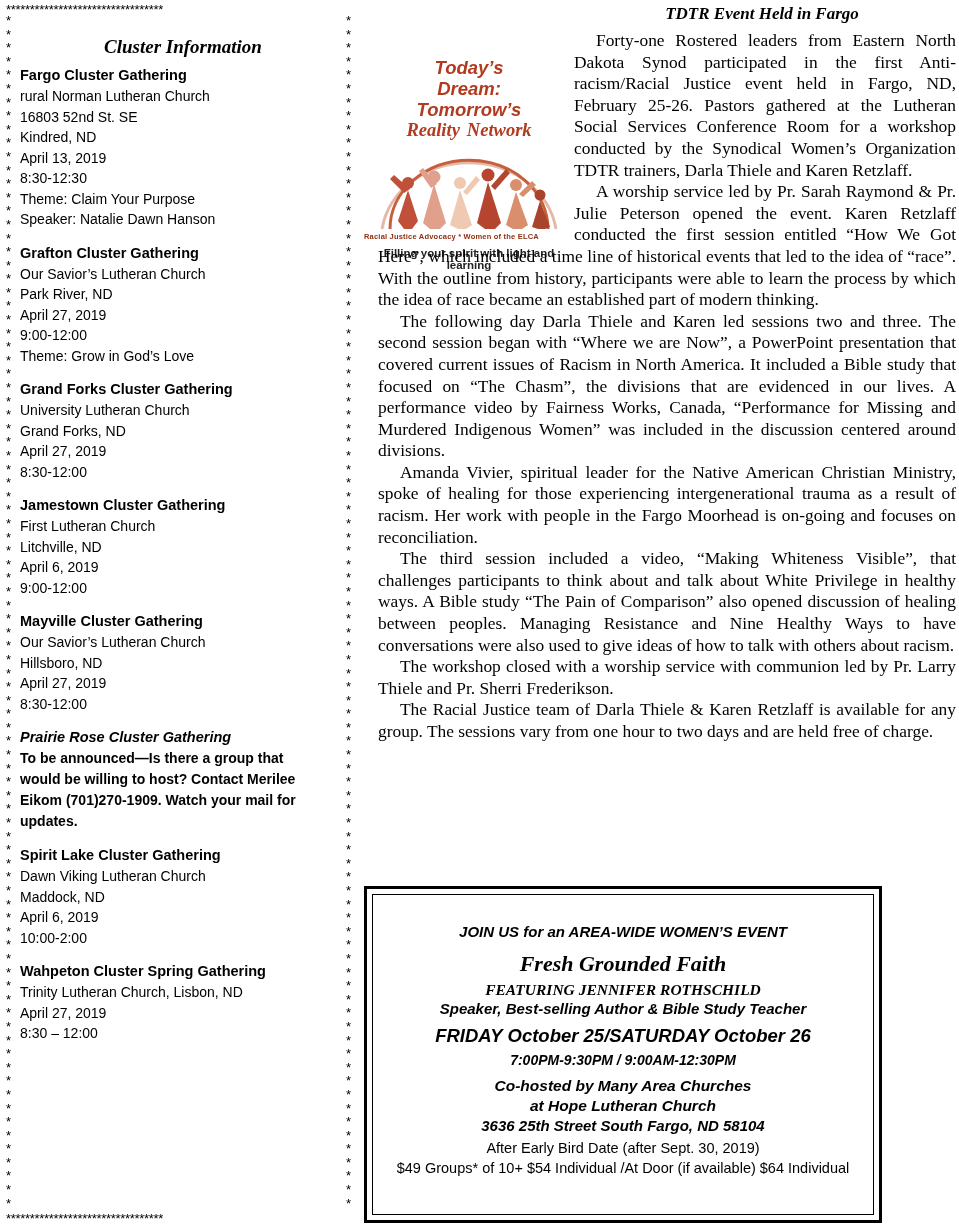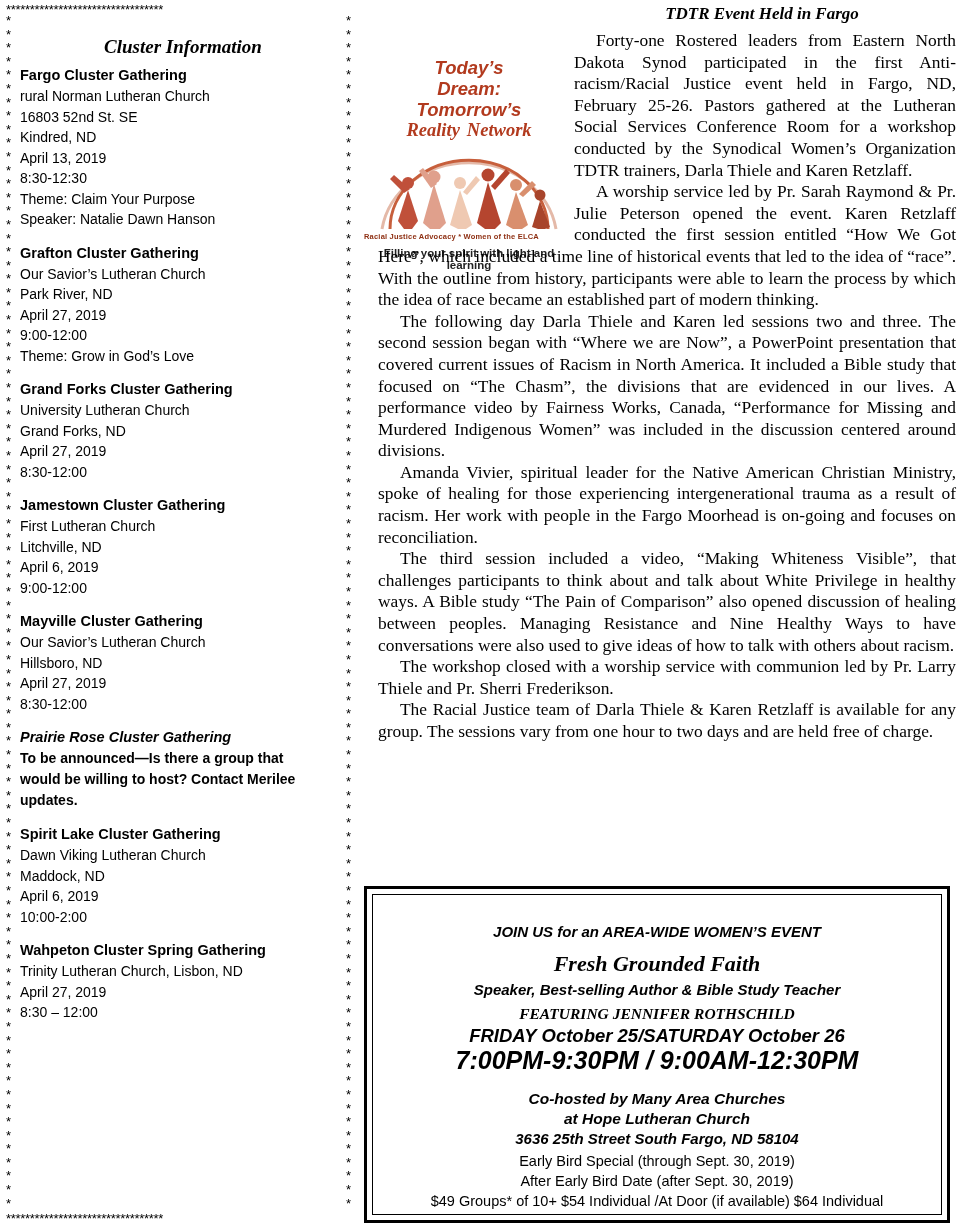--- a/index.html
+++ b/index.html
@@ -155,21 +155,21 @@
     width: 196px;
     height: 208px;
     shape-outside: content-box;
   }
 
   
   #event-box {
     position: absolute;
     left: 364px;
     top: 886px;
-    width: 586px;
+    width: 518px;
     height: 337px;
     border: 3px solid #000;
     box-sizing: border-box;
     background: #fff;
   }
   #event-inner {
     position: absolute;
     left: 5px;
     top: 5px;
     right: 5px;
@@ -211,23 +211,23 @@
   }
   .ev-dates {
     font-weight: bold;
     font-style: italic;
     font-size: 18.5px;
     line-height: 24px;
   }
   .ev-times {
     font-weight: bold;
     font-style: italic;
-    font-size: 25px;
+    font-size: 14px;
     line-height: 24px;
-    margin-bottom: 17px;
+    margin-bottom: 4px;
   }
   .ev-cohost {
     font-weight: bold;
     font-style: italic;
     font-size: 15.5px;
     line-height: 20px;
   }
   .ev-venue {
     font-weight: bold;
     font-style: italic;
@@ -293,20 +293,21 @@
           <div class="cluster-head">Mayville Cluster Gathering</div>
           <div class="cluster-line">Our Savior’s Lutheran Church</div>
           <div class="cluster-line">Hillsboro, ND</div>
           <div class="cluster-line">April 27, 2019</div>
           <div class="cluster-line">8:30-12:00</div>
         </div>
         <div class="cluster-block">
           <div class="cluster-head italic">Prairie Rose Cluster Gathering</div>
           <div class="cluster-line bold">To be announced—Is there a group that</div>
           <div class="cluster-line bold">would be willing to host? Contact Merilee</div>
+          <div class="cluster-line bold">Eikom (701)270-1909. Watch your mail for</div>
           <div class="cluster-line bold">updates.</div>
         </div>
         <div class="cluster-block">
           <div class="cluster-head">Spirit Lake Cluster Gathering</div>
           <div class="cluster-line">Dawn Viking Lutheran Church</div>
           <div class="cluster-line">Maddock, ND</div>
           <div class="cluster-line">April 6, 2019</div>
           <div class="cluster-line">10:00-2:00</div>
         </div>
         <div class="cluster-block">
@@ -386,26 +387,25 @@
         <p class="indent">The workshop closed with a worship service with communion led by Pr. Larry Thiele and Pr. Sherri Frederikson.</p>
         <p class="indent">The Racial Justice team of Darla Thiele &amp; Karen Retzlaff is available for any group.  The sessions vary from one hour to two days and are held free of charge.</p>
       </div>
   </div>
 </div>
 
 <div id="event-box">
   <div id="event-inner">
     <div class="ev ev-join">JOIN US for an AREA-WIDE WOMEN’S EVENT</div>
     <div class="ev ev-name">Fresh Grounded Faith</div>
+    <div class="ev ev-featuring">FEATURING JENNIFER ROTHSCHILD</div>
     <div class="ev ev-speaker">Speaker, Best-selling Author &amp; Bible Study Teacher</div>
-    <div class="ev ev-featuring">FEATURING JENNIFER ROTHSCHILD</div>
     <div class="ev ev-dates">FRIDAY October 25/SATURDAY October 26</div>
     <div class="ev ev-times">7:00PM-9:30PM / 9:00AM-12:30PM</div>
     <div class="ev ev-cohost">Co-hosted by Many Area Churches</div>
     <div class="ev ev-venue">at Hope Lutheran Church</div>
     <div class="ev ev-addr">3636 25th Street South Fargo, ND 58104</div>
     <div id="event-prices">
-        <div class="ev ev-price">Early Bird Special (through Sept. 30, 2019)</div>
         <div class="ev ev-price">After Early Bird Date (after Sept. 30, 2019)</div>
         <div class="ev ev-price">$49 Groups* of 10+ $54 Individual /At Door (if available) $64 Individual</div>
       </div>
   </div>
 </div>
 
 </body></html>

